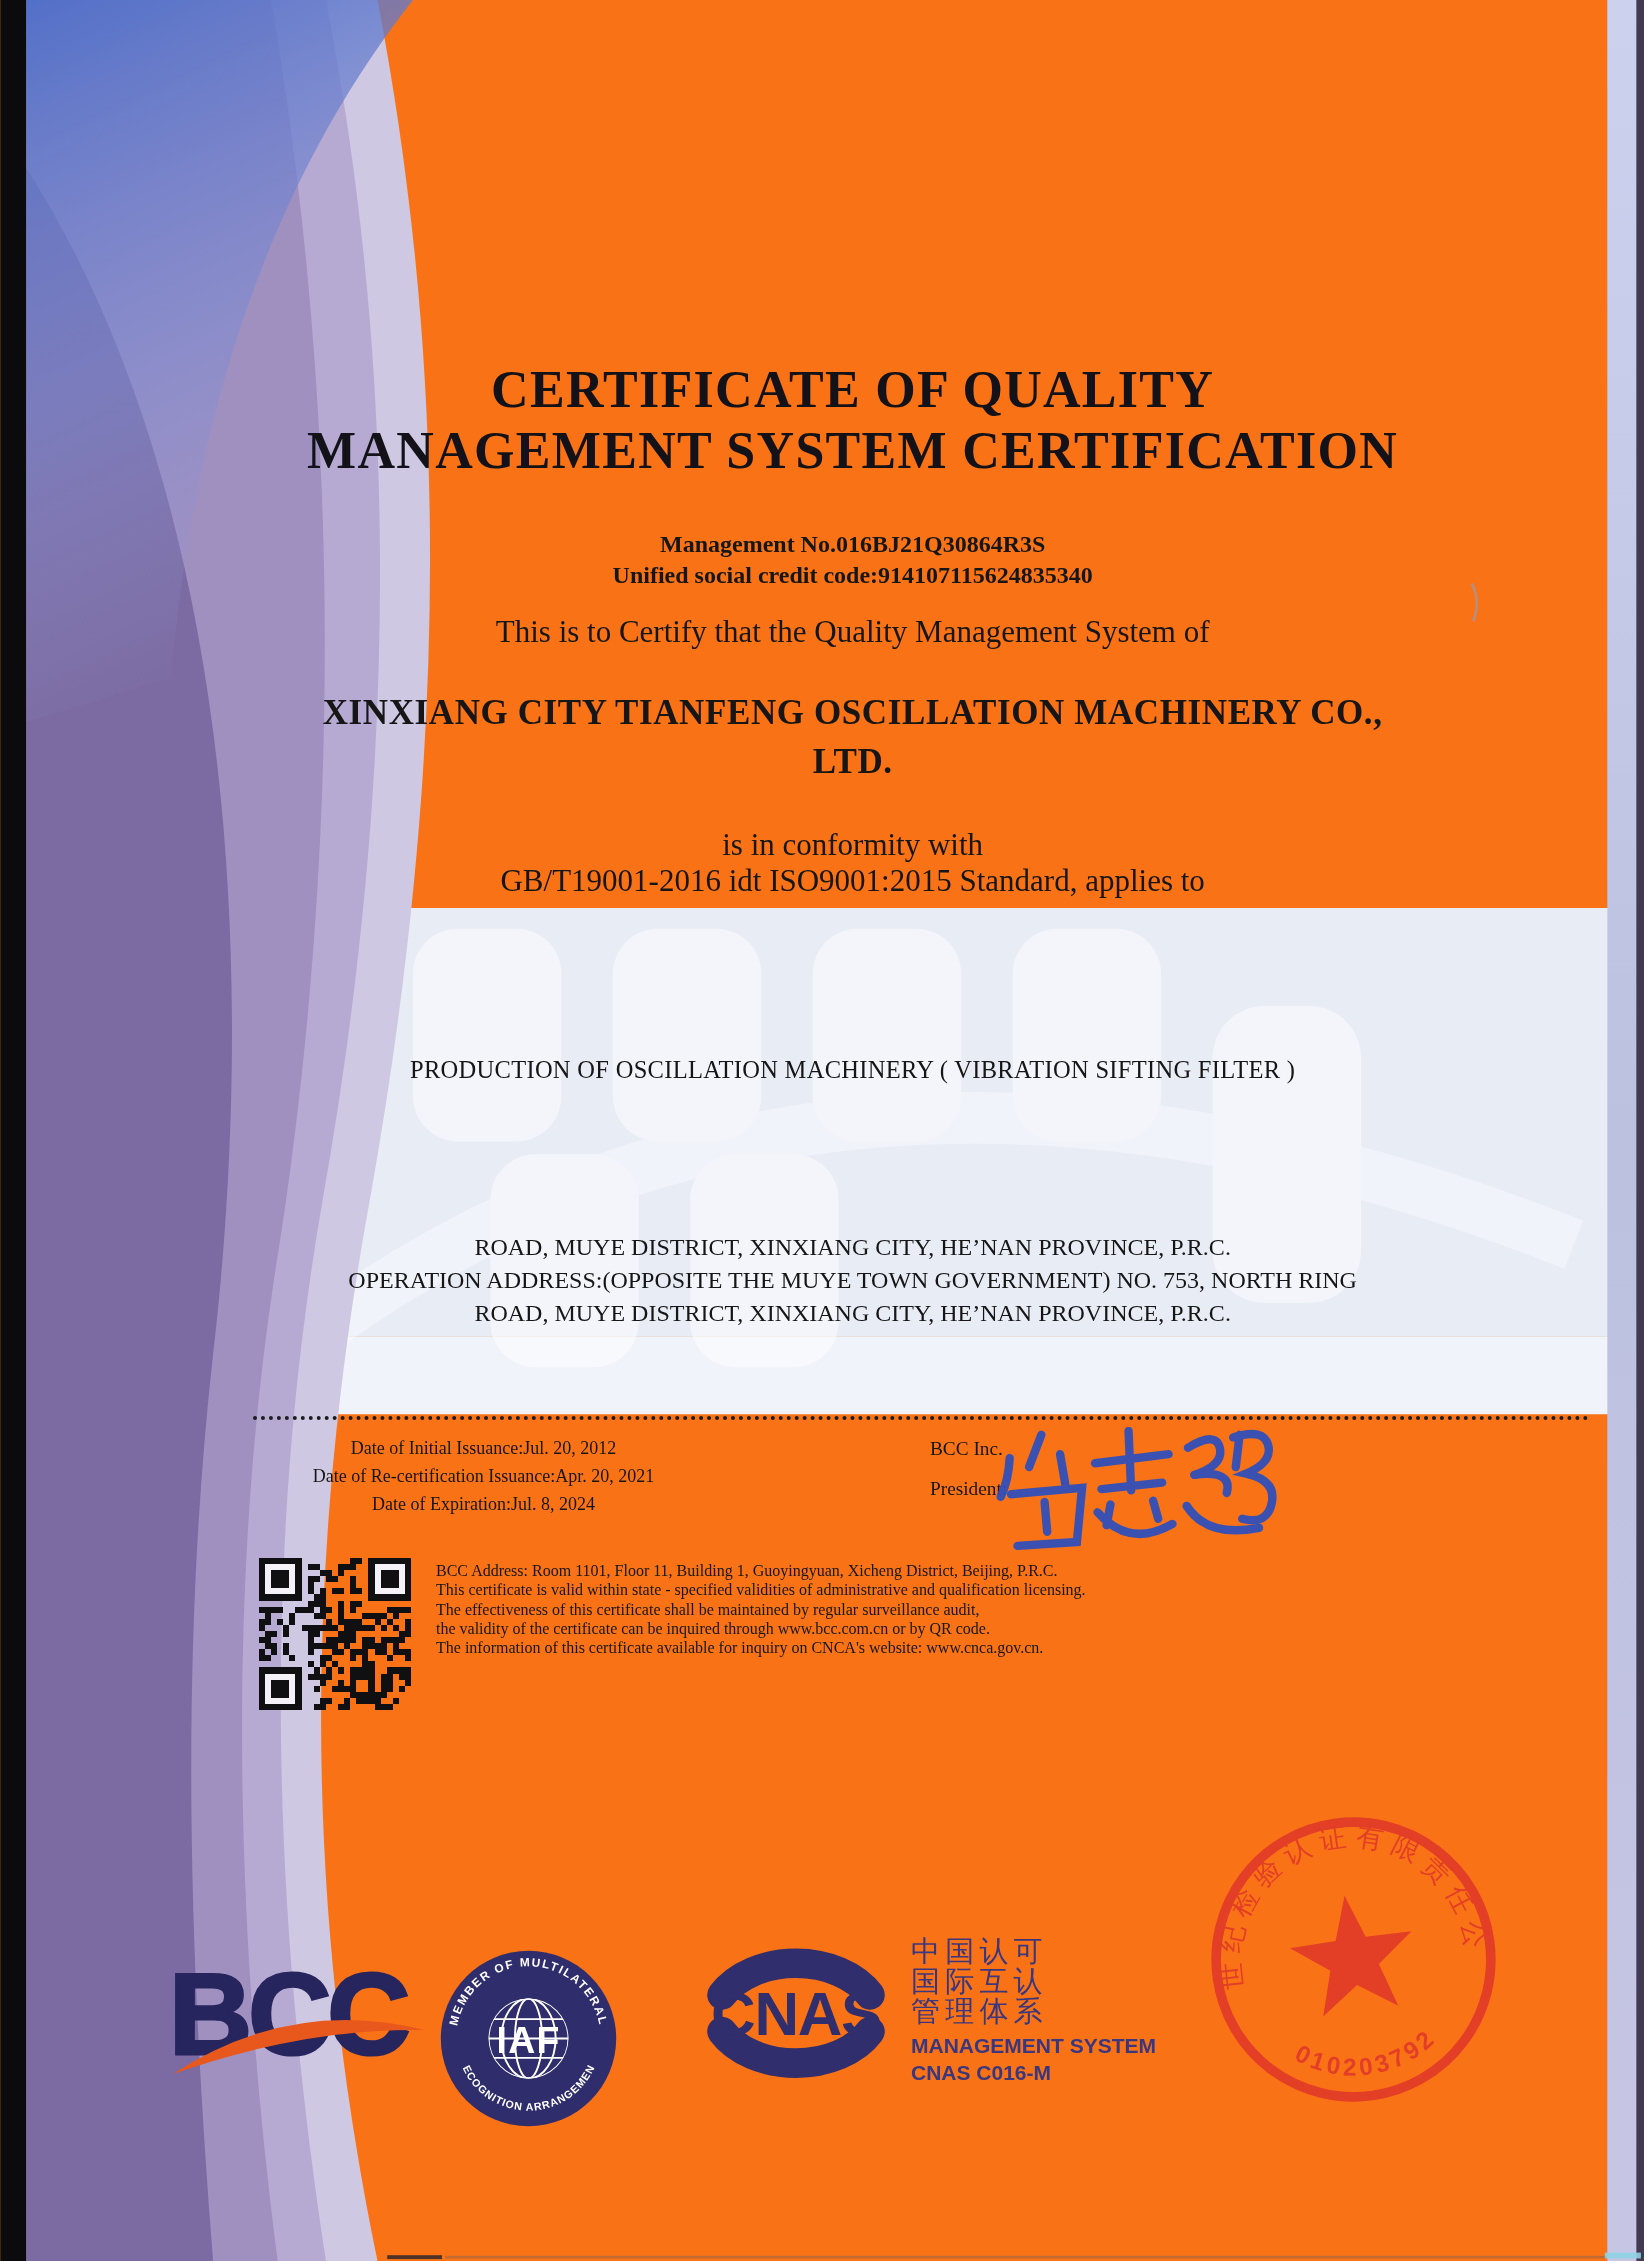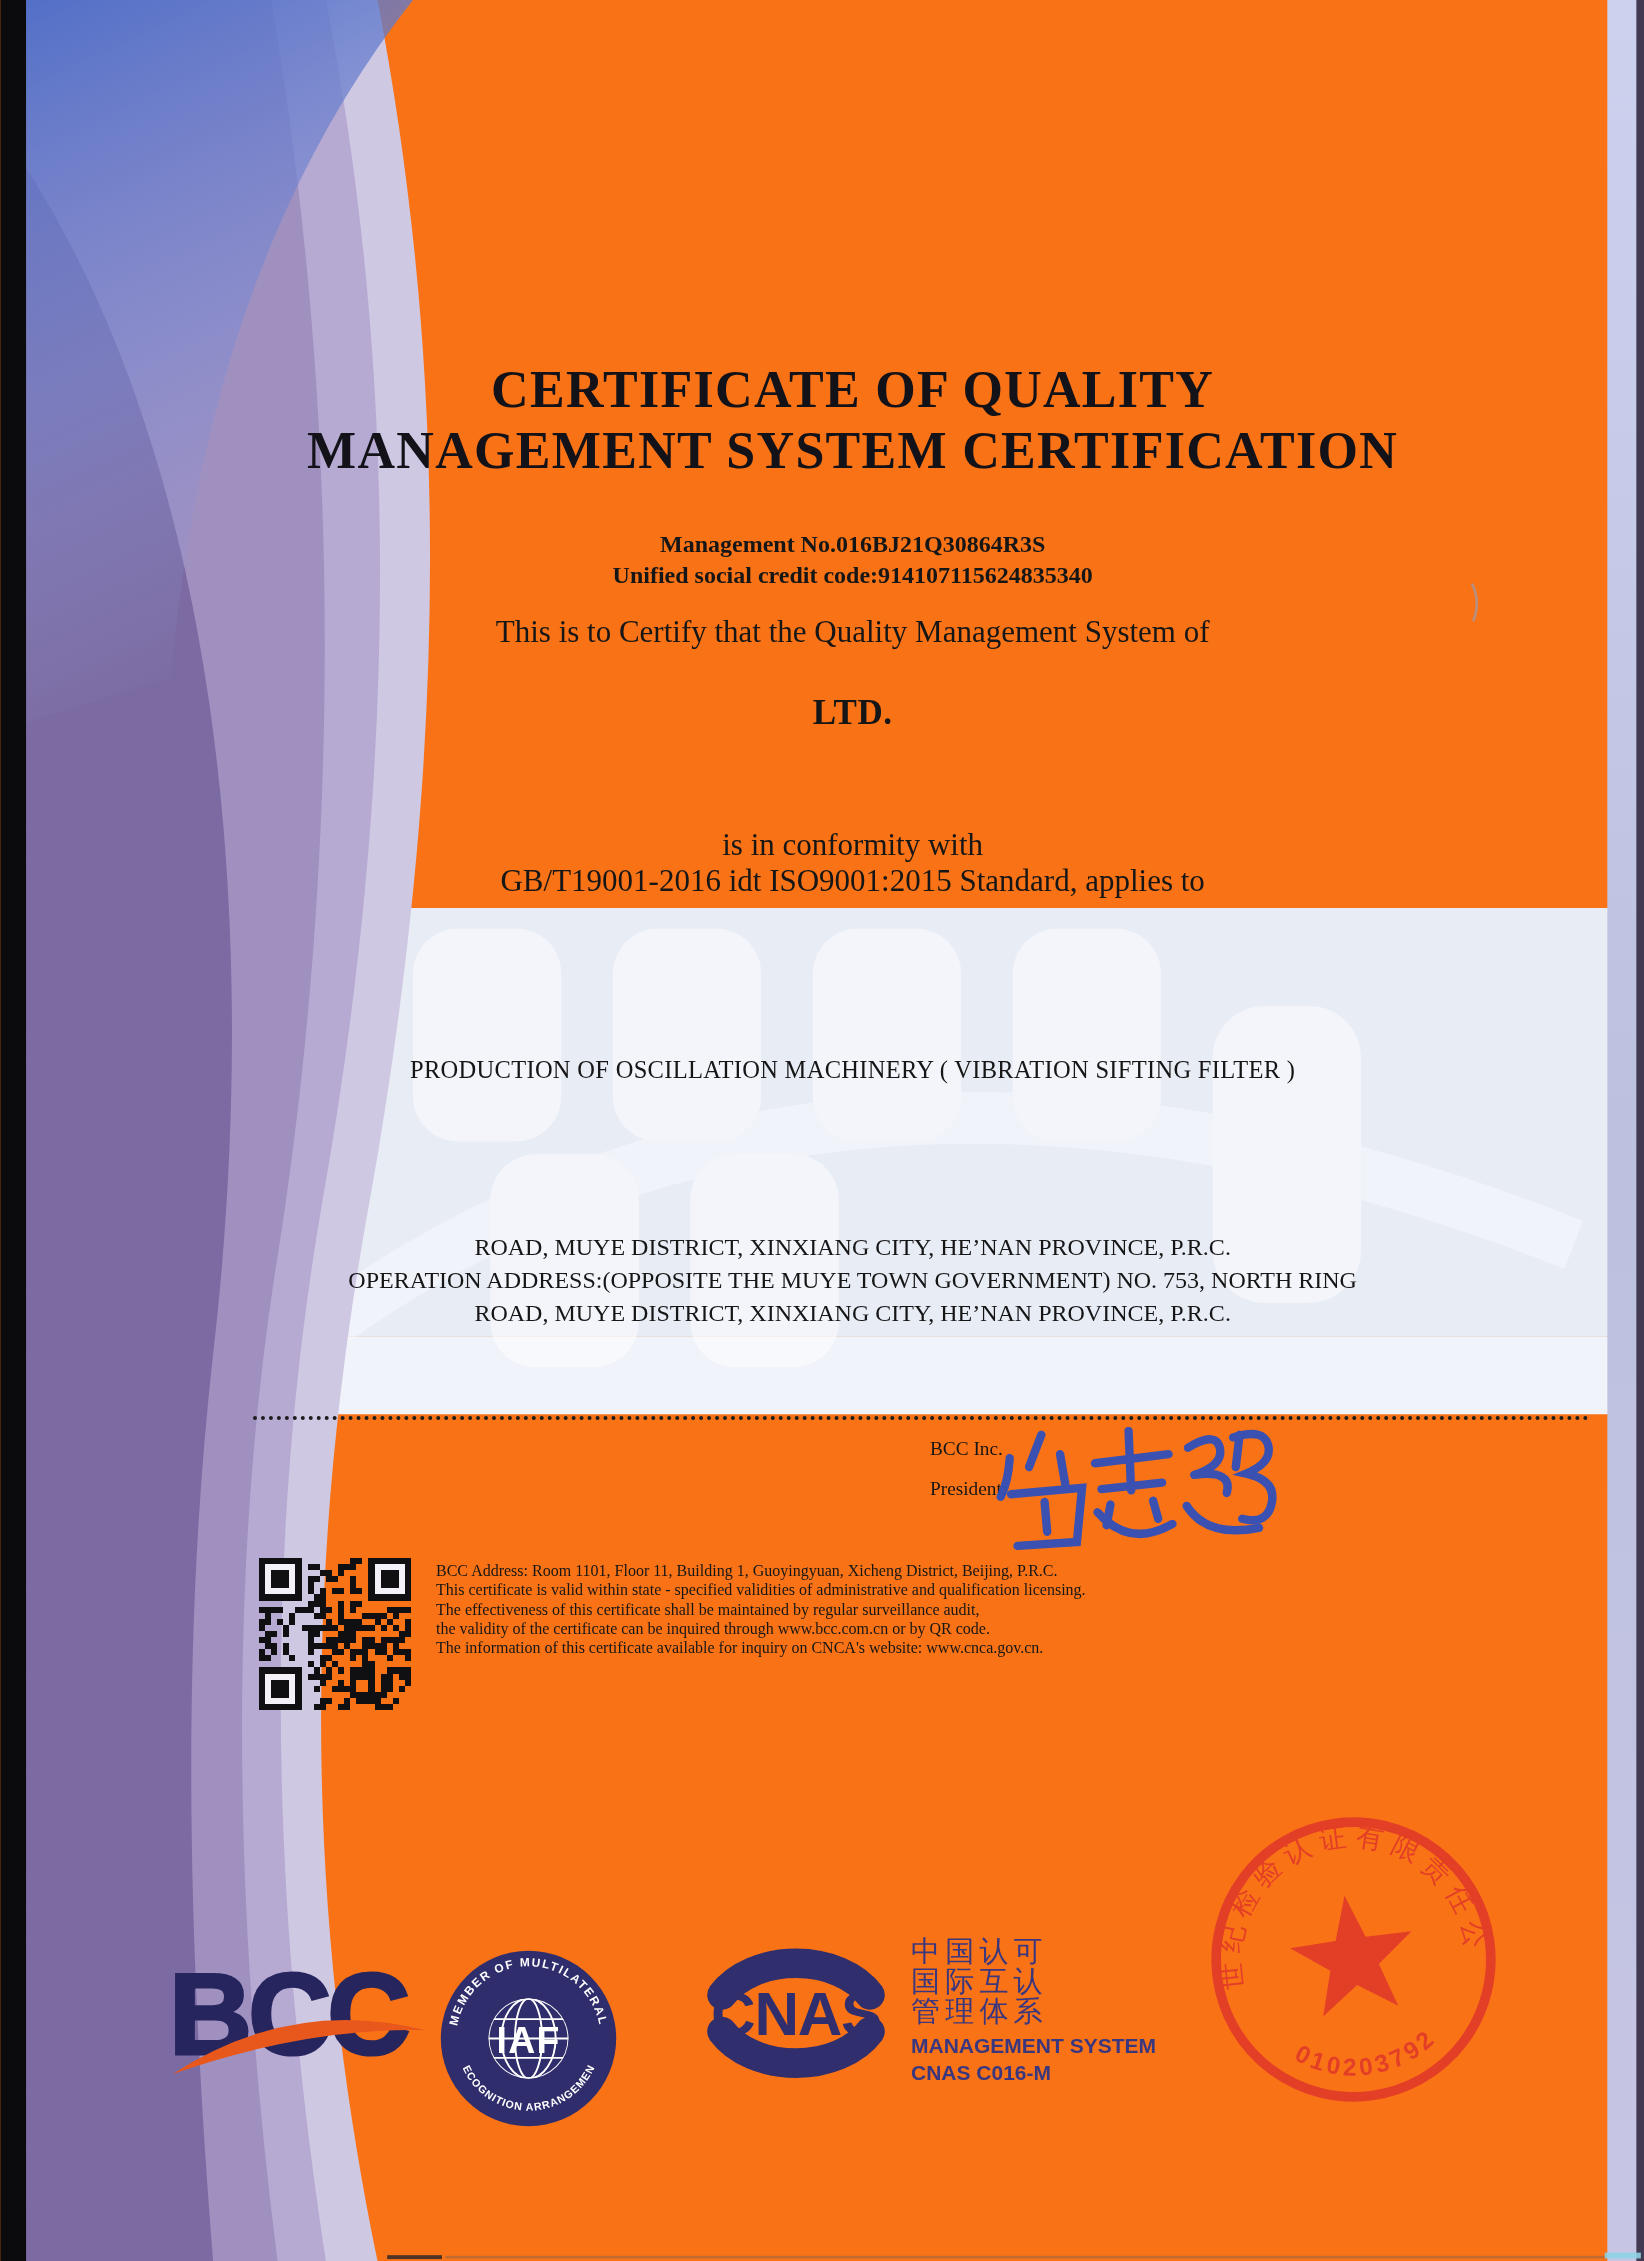--- a/index.html
+++ b/index.html
@@ -82,36 +82,42 @@
     <div>CERTIFICATE OF QUALITY</div>
     <div>MANAGEMENT SYSTEM CERTIFICATION</div>
   </div>
 
   <div class="abs content certno" style="top:529px;">Management No.016BJ21Q30864R3S</div>
   <div class="abs content certno" style="top:560px;">Unified social credit code:914107115624835340</div>
 
   <div class="abs content body-line" style="top:618px;">This is to Certify that the Quality Management System of</div>
 
   <div class="abs content company" style="top:688px;">
+    <div>XINXIANG CITY TIANFENG OSCILLATION MACHINERY CO.,</div>
     <div>LTD.</div>
   </div>
 
   <div class="abs content body-line" style="top:831px;">is in conformity with</div>
   <div class="abs content body-line" style="top:867px;">GB/T19001-2016 idt ISO9001:2015 Standard, applies to</div>
 
   <div class="abs content scope" style="top:1056px;">PRODUCTION OF OSCILLATION MACHINERY ( VIBRATION SIFTING FILTER )</div>
 
   <div class="abs content addr" style="top:1231px;">
     <div>ROAD, MUYE DISTRICT, XINXIANG CITY, HE’NAN PROVINCE, P.R.C.</div>
     <div>OPERATION ADDRESS:(OPPOSITE THE MUYE TOWN GOVERNMENT) NO. 753, NORTH RING</div>
     <div>ROAD, MUYE DISTRICT, XINXIANG CITY, HE’NAN PROVINCE, P.R.C.</div>
   </div>
 
   <div class="abs dash-line" style="left:253px;top:1416px;width:1336px;"></div>
 
+  <div class="abs dates" style="left:258px;top:1434px;width:451px;">
+    <div>Date of Initial Issuance:Jul. 20, 2012</div>
+    <div>Date of Re-certification Issuance:Apr. 20, 2021</div>
+    <div>Date of Expiration:Jul. 8, 2024</div>
+  </div>
 
   <div class="abs issuer" style="left:930px;top:1429px;">
     <div>BCC Inc.</div>
     <div>President:</div>
   </div>
 
   <div class="abs" style="left:980px;top:1427px;width:310px;height:139px;">
     <span class="hidden-data">尚志强</span>
     <svg width="310" height="139" viewBox="0 0 480 215">
       <g stroke="#2b4fc0" stroke-width="13" stroke-linecap="round" fill="none" opacity="0.92">

